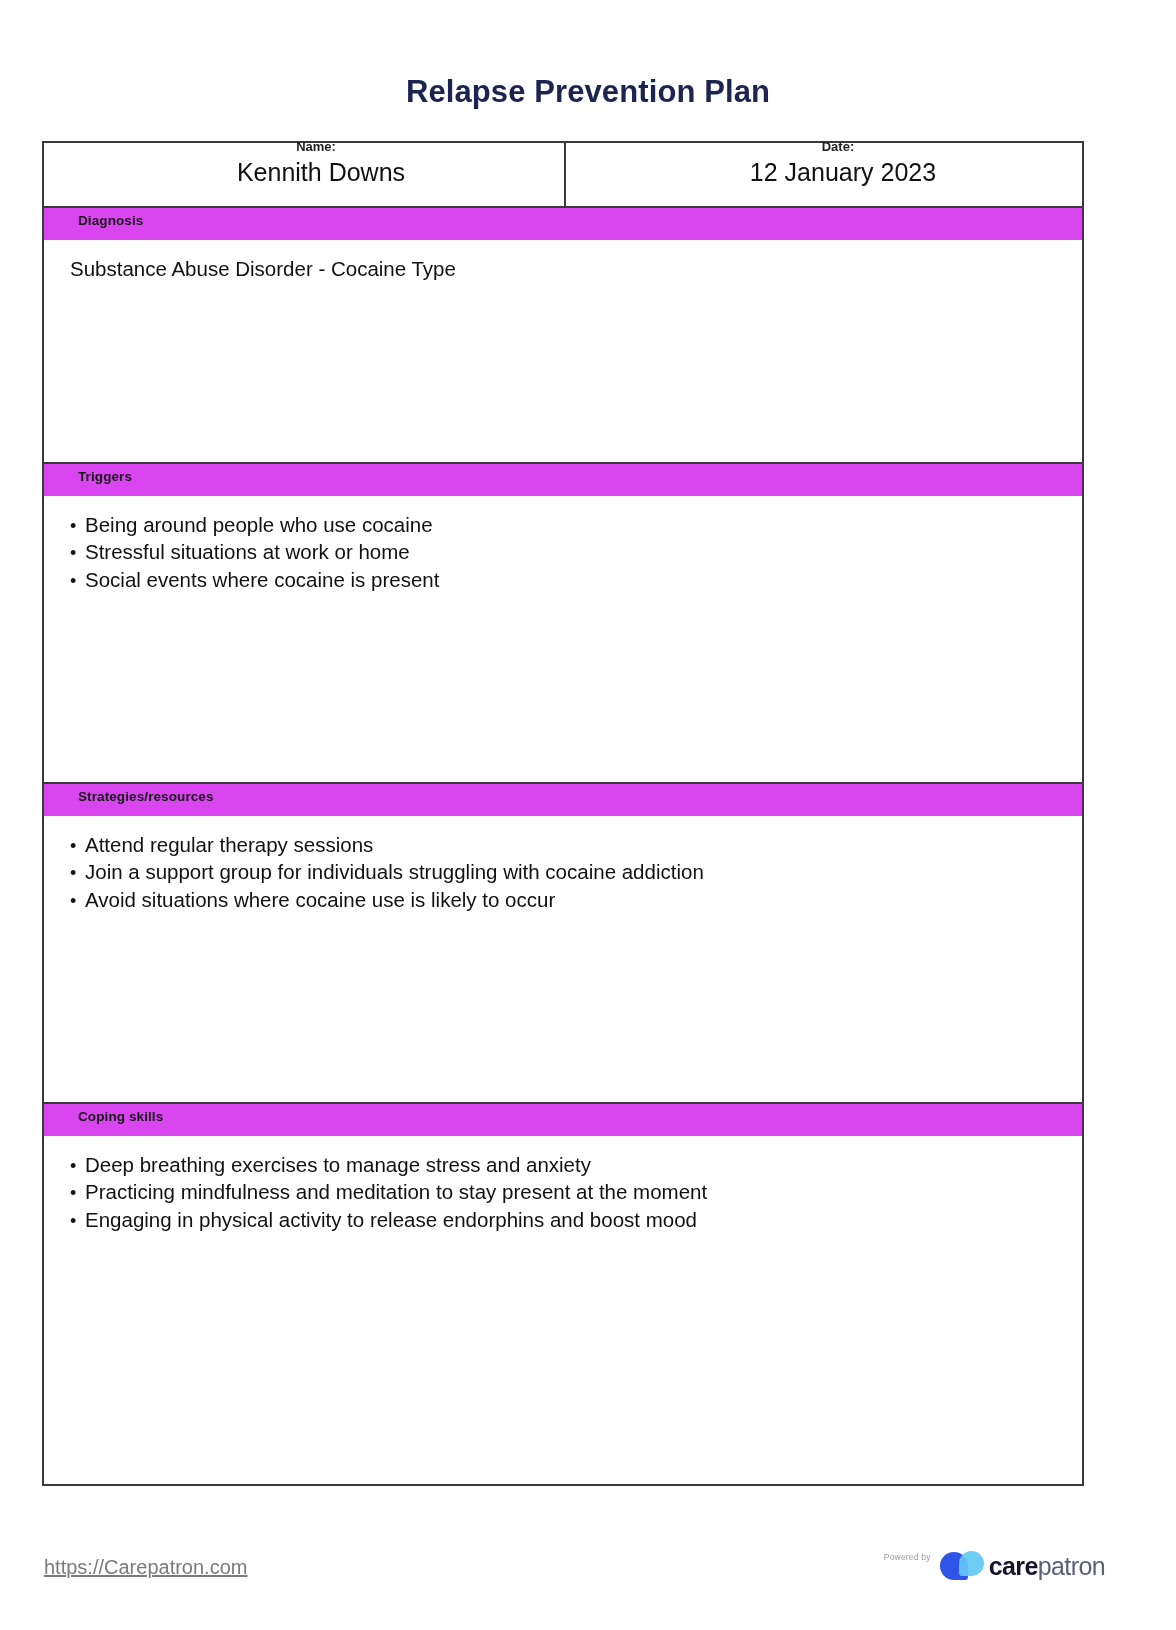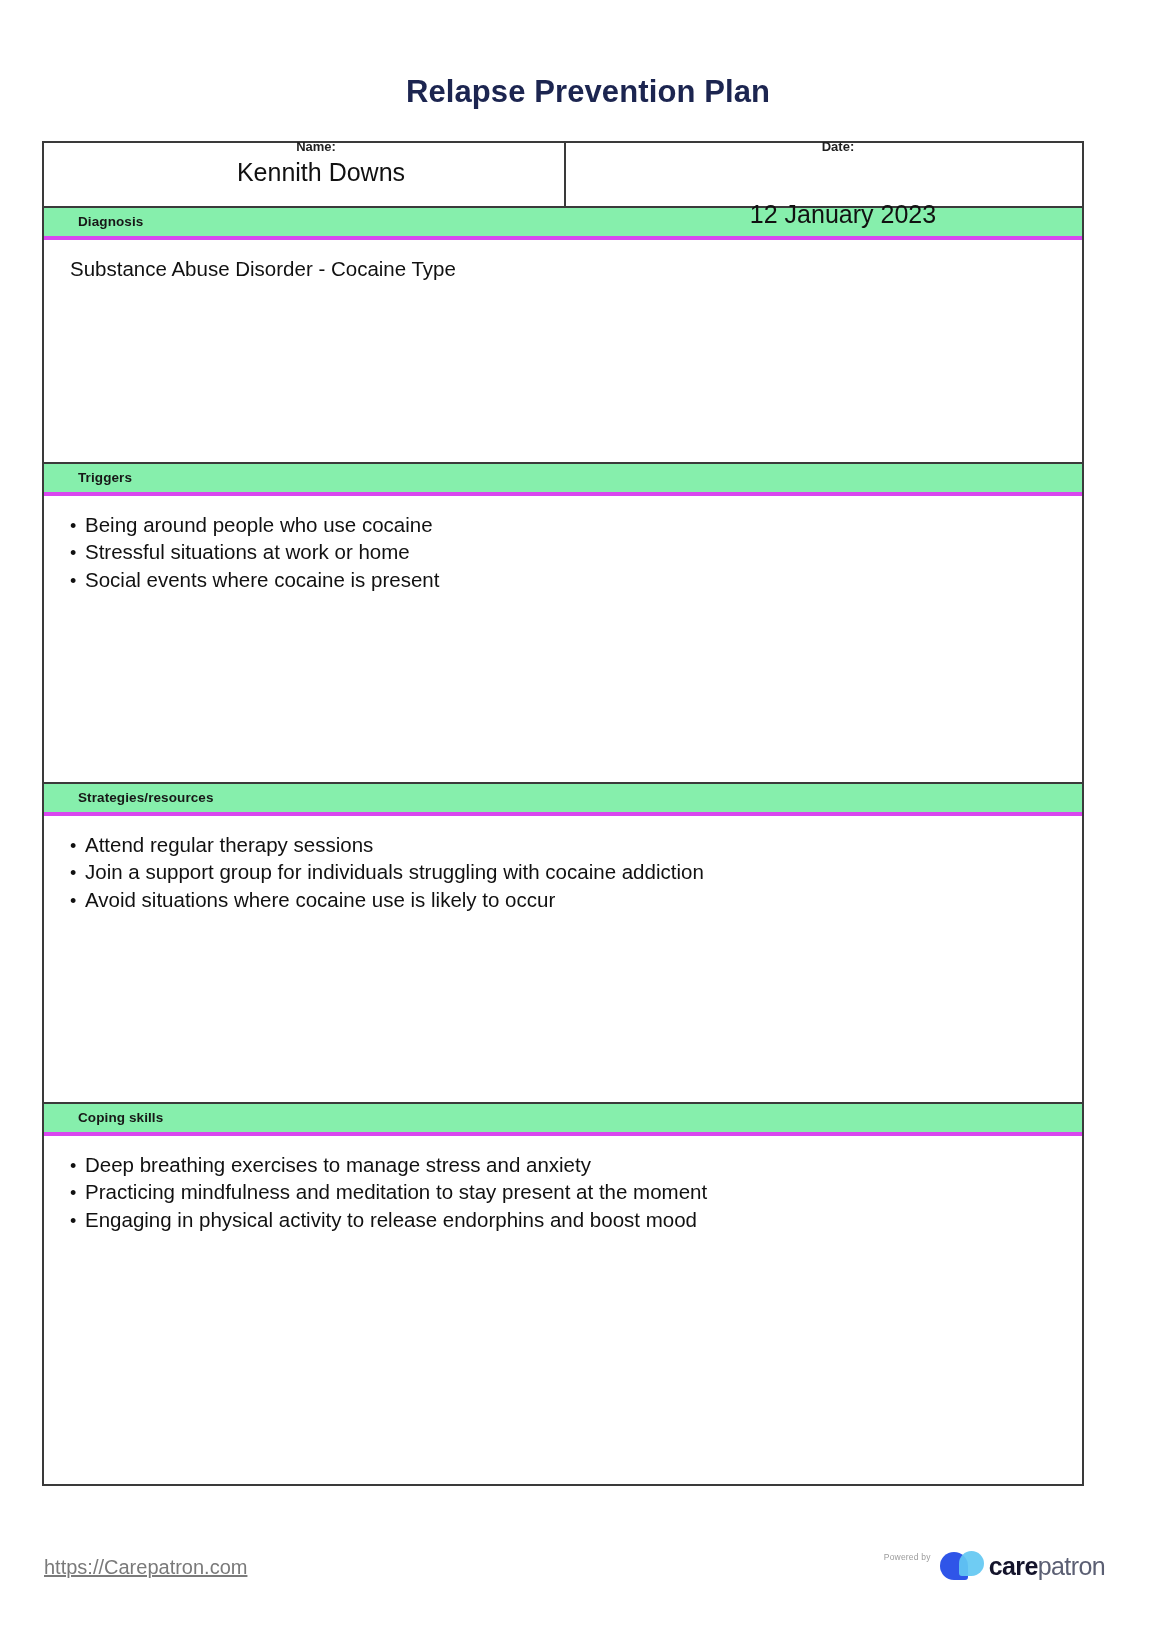--- a/index.html
+++ b/index.html
@@ -59,40 +59,39 @@
     box-sizing: border-box;
     flex-direction: column;
   }
   .idcell.name-cell {
     width: 522px;
     border-right: 2px solid #3a3a3a;
   }
   .idcell.date-cell {
     flex: 1;
     padding-left: 38px;
-    gap: 42px;
   }
   .field-label {
     font-size: 13px;
     font-weight: bold;
     color: #1f1f1f;
     margin-right: 10px;
     position: relative;
     top: -4px;
   }
   .field-value {
     font-size: 25px;
     color: #111;
     font-weight: normal;
   }
 
   
   .sec-head {
-    background: #86efac;
-    border-bottom: 4px solid #d946ef;
+    background: #d946ef;
+    border-bottom: 6px solid #d946ef;
     height: 32px;
     display: flex;
     align-items: center;
     padding-left: 34px;
     box-sizing: border-box;
   }
   .sec-head-label {
     font-size: 13.5px;
     font-weight: bold;
     color: #171717;

